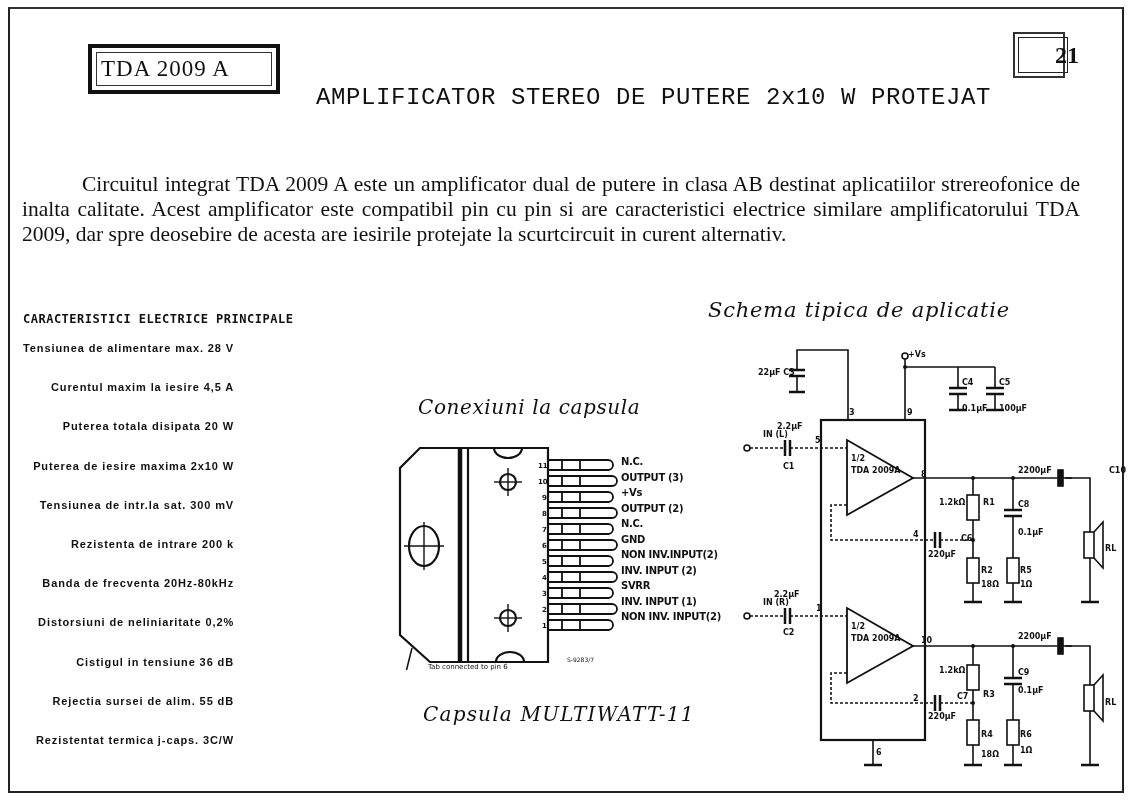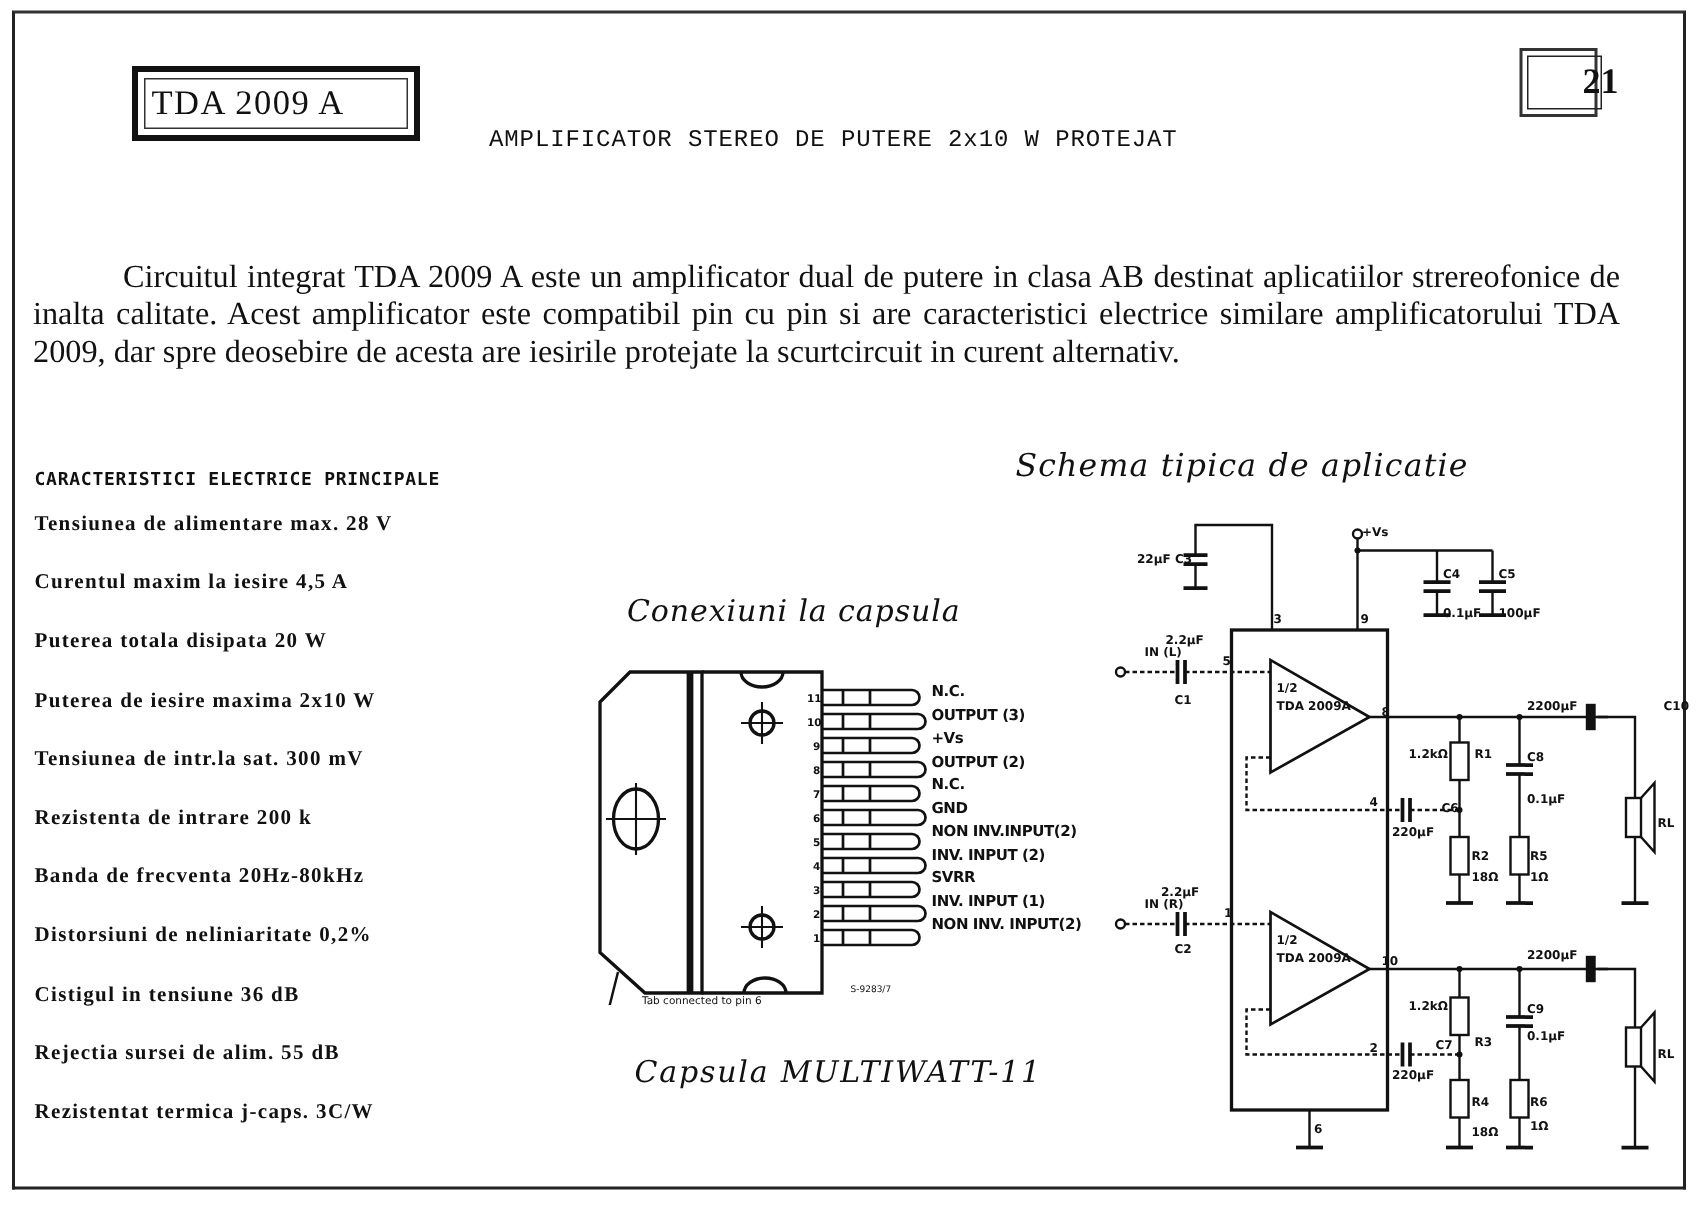--- a/index.html
+++ b/index.html
@@ -2,30 +2,30 @@
 <html><head>
 <meta charset="utf-8">
 <style>
   html, body { margin:0; padding:0; background:#ffffff; }
   body { width:1137px; height:803px; position:relative; overflow:hidden; font-family:"DejaVu Serif", serif; color:#111; }
   .page-frame { position:absolute; left:8px; top:7px; width:1116px; height:786px; border-left:2px solid #222; border-top:2px solid #333; border-right:2px solid #222; border-bottom:2px solid #222; box-sizing:border-box; }
   .chip-box { position:absolute; left:88px; top:44px; width:192px; height:50px; border:4px solid #111; box-sizing:border-box; }
   .chip-box-inner { position:absolute; left:4px; top:4px; right:4px; bottom:4px; border:1px solid #333; display:flex; align-items:center; padding-left:4px; font-family:"Liberation Serif", serif; font-size:23px; letter-spacing:1px; }
   .page-num { position:absolute; left:1013px; top:32px; width:52px; height:46px; border:2px solid #333; box-sizing:border-box; }
   .page-num-inner { position:absolute; left:3px; top:3px; right:3px; bottom:3px; border:1.5px solid #222; display:flex; align-items:center; justify-content:center; font-family:"Liberation Serif", serif; font-size:24px; font-weight:bold;padding-left:48px; }
-  .title { position:absolute; left:326px; top:84px; font-family:"Liberation Mono", monospace; font-size:16px; letter-spacing:0.6px; white-space:nowrap; }
+  .title { position:absolute; left:316px; top:84px; font-family:"Liberation Mono", monospace; font-size:24px; letter-spacing:0.6px; white-space:nowrap; }
   .intro { position:absolute; left:22px; top:172px; width:1058px; font-family:"Liberation Serif", serif; font-size:21.5px; line-height:25px; text-align:justify; }
   .intro p { margin:0; text-indent:60px; }
   .specs-heading { position:absolute; left:23px; top:312px; font-family:"DejaVu Sans Mono", monospace; font-size:12px; font-weight:bold; letter-spacing:0.5px; white-space:nowrap; }
   .spec-list { position:absolute; left:23px; top:342px; list-style:none; margin:0; padding:0; }
-  .spec-item { height:39.2px; font-family:Liberation Serif, serif; font-size:14px; font-weight:bold; letter-spacing:0.9px; white-space:nowrap; }
+  .spec-item { height:39.2px; font-family:Liberation Sans, sans-serif; font-size:11px; font-weight:bold; letter-spacing:0.9px; white-space:nowrap;text-align:right; }
   .caption { position:absolute; font-family:"DejaVu Serif", serif; font-style:italic; white-space:nowrap; }
   .cap-pin { left:418px; top:395px; font-size:20px; letter-spacing:0.6px; }
   .cap-pkg { left:423px; top:702px; font-size:20px; letter-spacing:1.2px; }
-  .cap-schem { left:677px; top:298px; font-size:21px; letter-spacing:0.8px;font-style:italic; }
+  .cap-schem { left:708px; top:298px; font-size:21px; letter-spacing:0.8px;font-style:italic; }
   .pkg-svg { position:absolute; left:390px; top:440px; }
   .pin-labels { position:absolute; left:621px; top:454px; font-family:"DejaVu Sans", sans-serif; font-size:10px; font-weight:bold; line-height:15.5px; }
   .pin-label { white-space:nowrap; letter-spacing:-0.3px; }
   .tab-note { position:absolute; left:428px; top:663px; font-family:"DejaVu Sans", sans-serif; font-size:7px; white-space:nowrap; }
   .code-note { position:absolute; left:567px; top:656px; font-family:"DejaVu Sans", sans-serif; font-size:6px; white-space:nowrap; }
   .schem-svg { position:absolute; left:735px; top:340px; }
   .sl { position:absolute; font-family:"DejaVu Sans", sans-serif; font-size:8px; font-weight:bold; white-space:nowrap; }
 </style>
 </head>
 <body>

